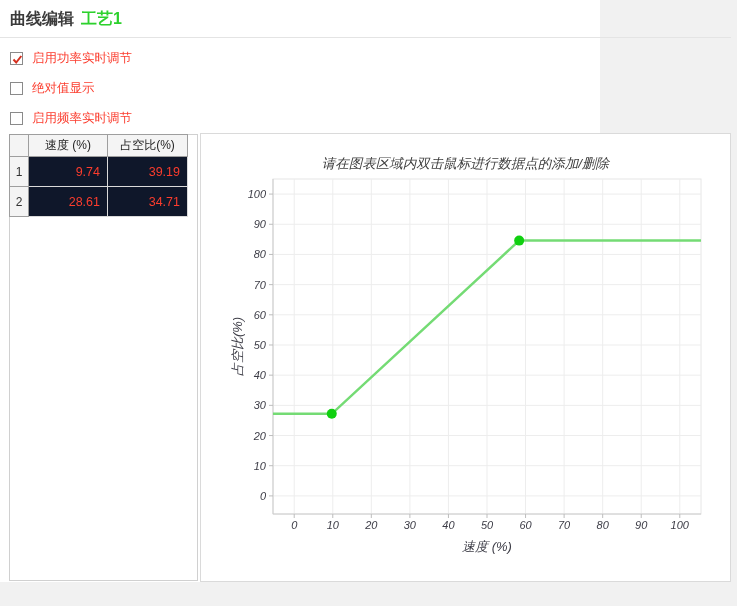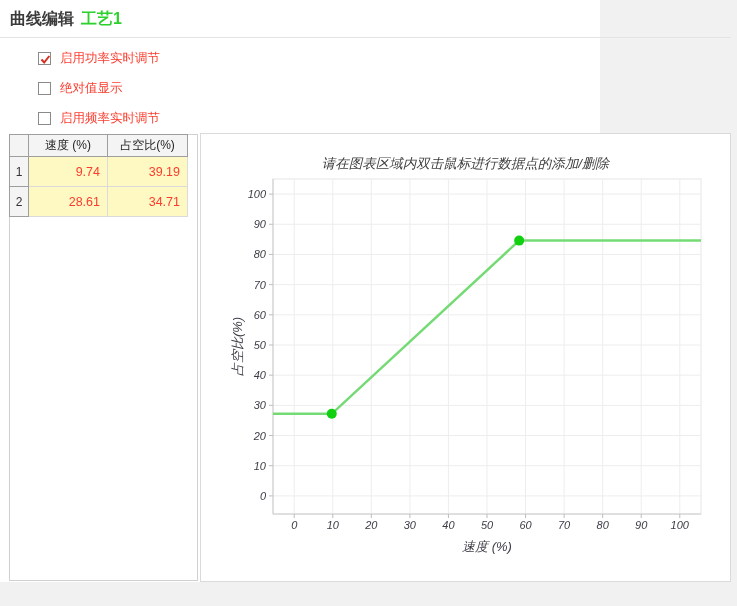--- a/index.html
+++ b/index.html
@@ -12,42 +12,42 @@
   .content-card{
     position:absolute;left:0;top:0;width:600px;height:582px;
     background:#ffffff;
   }
   
   .titlebar{position:absolute;left:10px;top:9px;font-size:16px;font-weight:bold;color:#3b3b3b;white-space:nowrap;}
   .titlebar .proc{color:#2dd12d;margin-left:7px;}
   .header-divider{position:absolute;left:0;top:37px;width:731px;height:1px;background:#e4e4e4;}
   
   .options{position:absolute;left:10px;top:43px;}
-  .opt-row{height:30px;display:flex;align-items:center;cursor:default;margin-left:28px;}
+  .opt-row{height:30px;display:flex;align-items:center;cursor:default;}
   .cbox{width:13px;height:13px;box-sizing:border-box;border:1px solid #8a8a8a;background:#fff;position:relative;flex:0 0 auto;}
   .cbox svg{display:none;position:absolute;left:0;top:0;}
   .cbox.checked svg{display:block;}
   .opt-label{margin-left:9px;font-size:12.5px;color:#fb3c2d;}
   
   .grid-panel{
     position:absolute;left:9px;top:134px;width:189px;height:447px;
     box-sizing:border-box;border:1px solid #d0d0d0;background:#fff;
   }
   table.points{border-collapse:collapse;table-layout:fixed;margin:-1px 0 0 -1px;}
   table.points th, table.points td{box-sizing:border-box;font-weight:normal;}
   .hcell{
     background:#f4f4f4;border:1px solid #9e9e9e;
     font-size:12px;color:#1e1e1e;text-align:center;height:22px;padding:0 2px;
   }
   .rowhead{
     background:#f4f4f4;border:1px solid #9e9e9e;
     font-size:12px;color:#333;text-align:center;width:19px;
   }
   .dcell{
-    background:#fef9c3;border:1px solid #dadada;
+    background:#0f172a;border:1px solid #dadada;
     font-size:12.5px;color:#fb3c2d;text-align:right;padding:0 7px 0 0;height:30px;
   }
   .col-speed{width:79px;}
   .col-duty{width:80px;}
   
   .chart-panel{
     position:absolute;left:200px;top:133px;width:531px;height:449px;
     box-sizing:border-box;border:1px solid #dadada;background:#fff;font-style:italic;
   }
   .chart-title{

